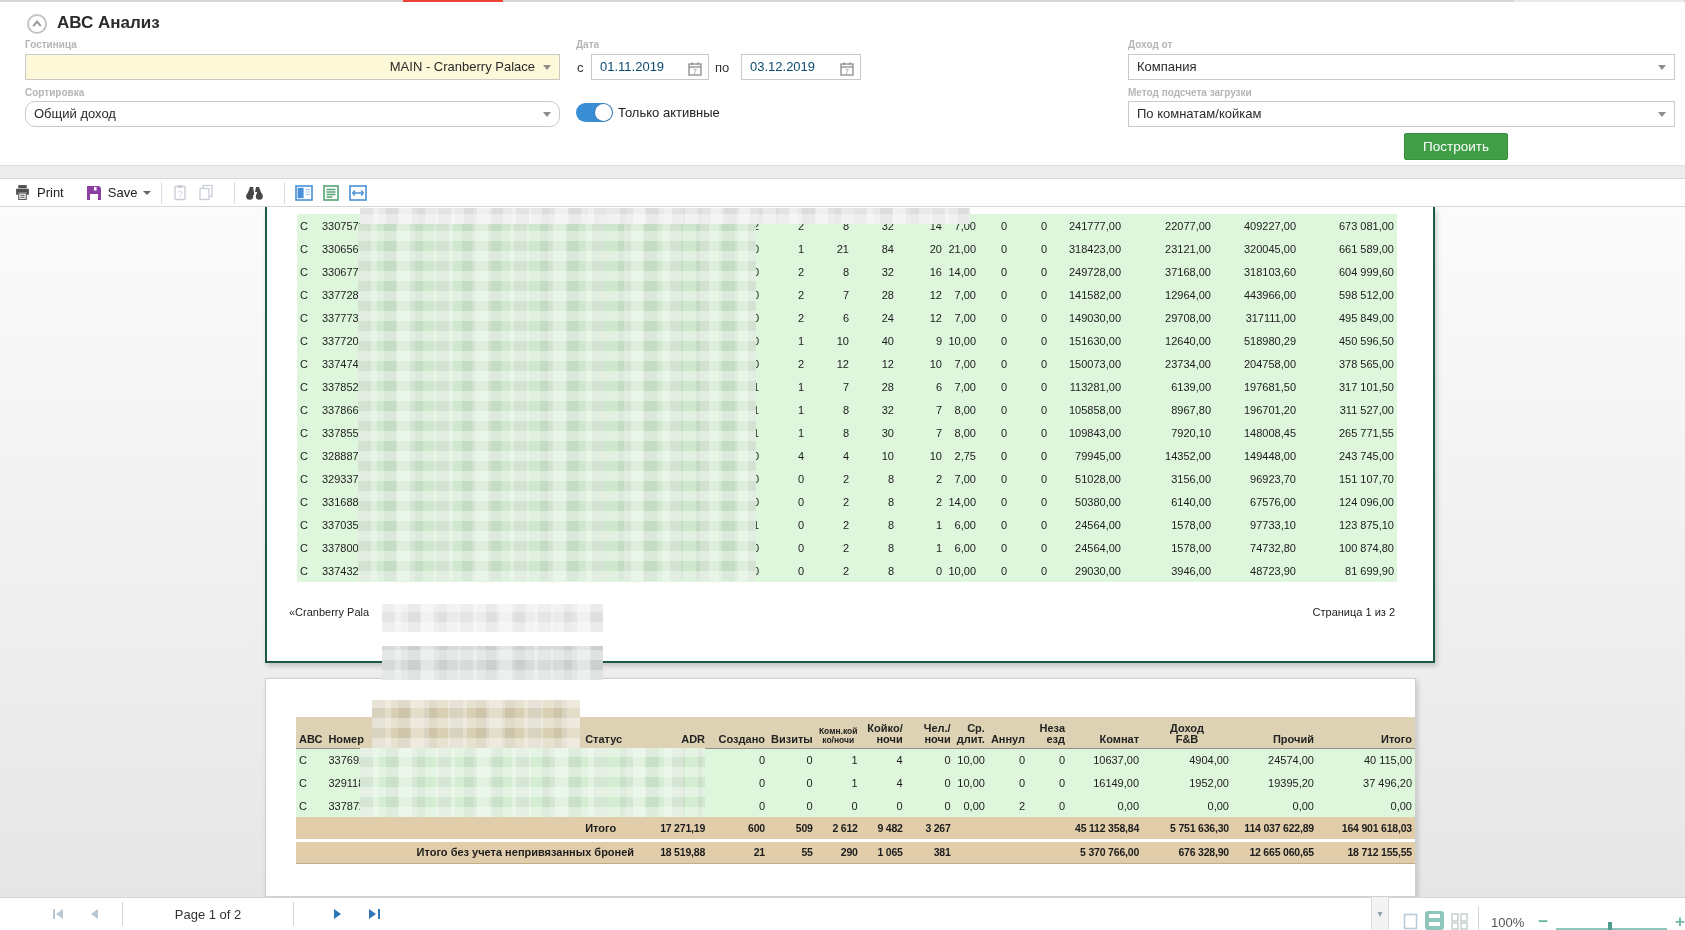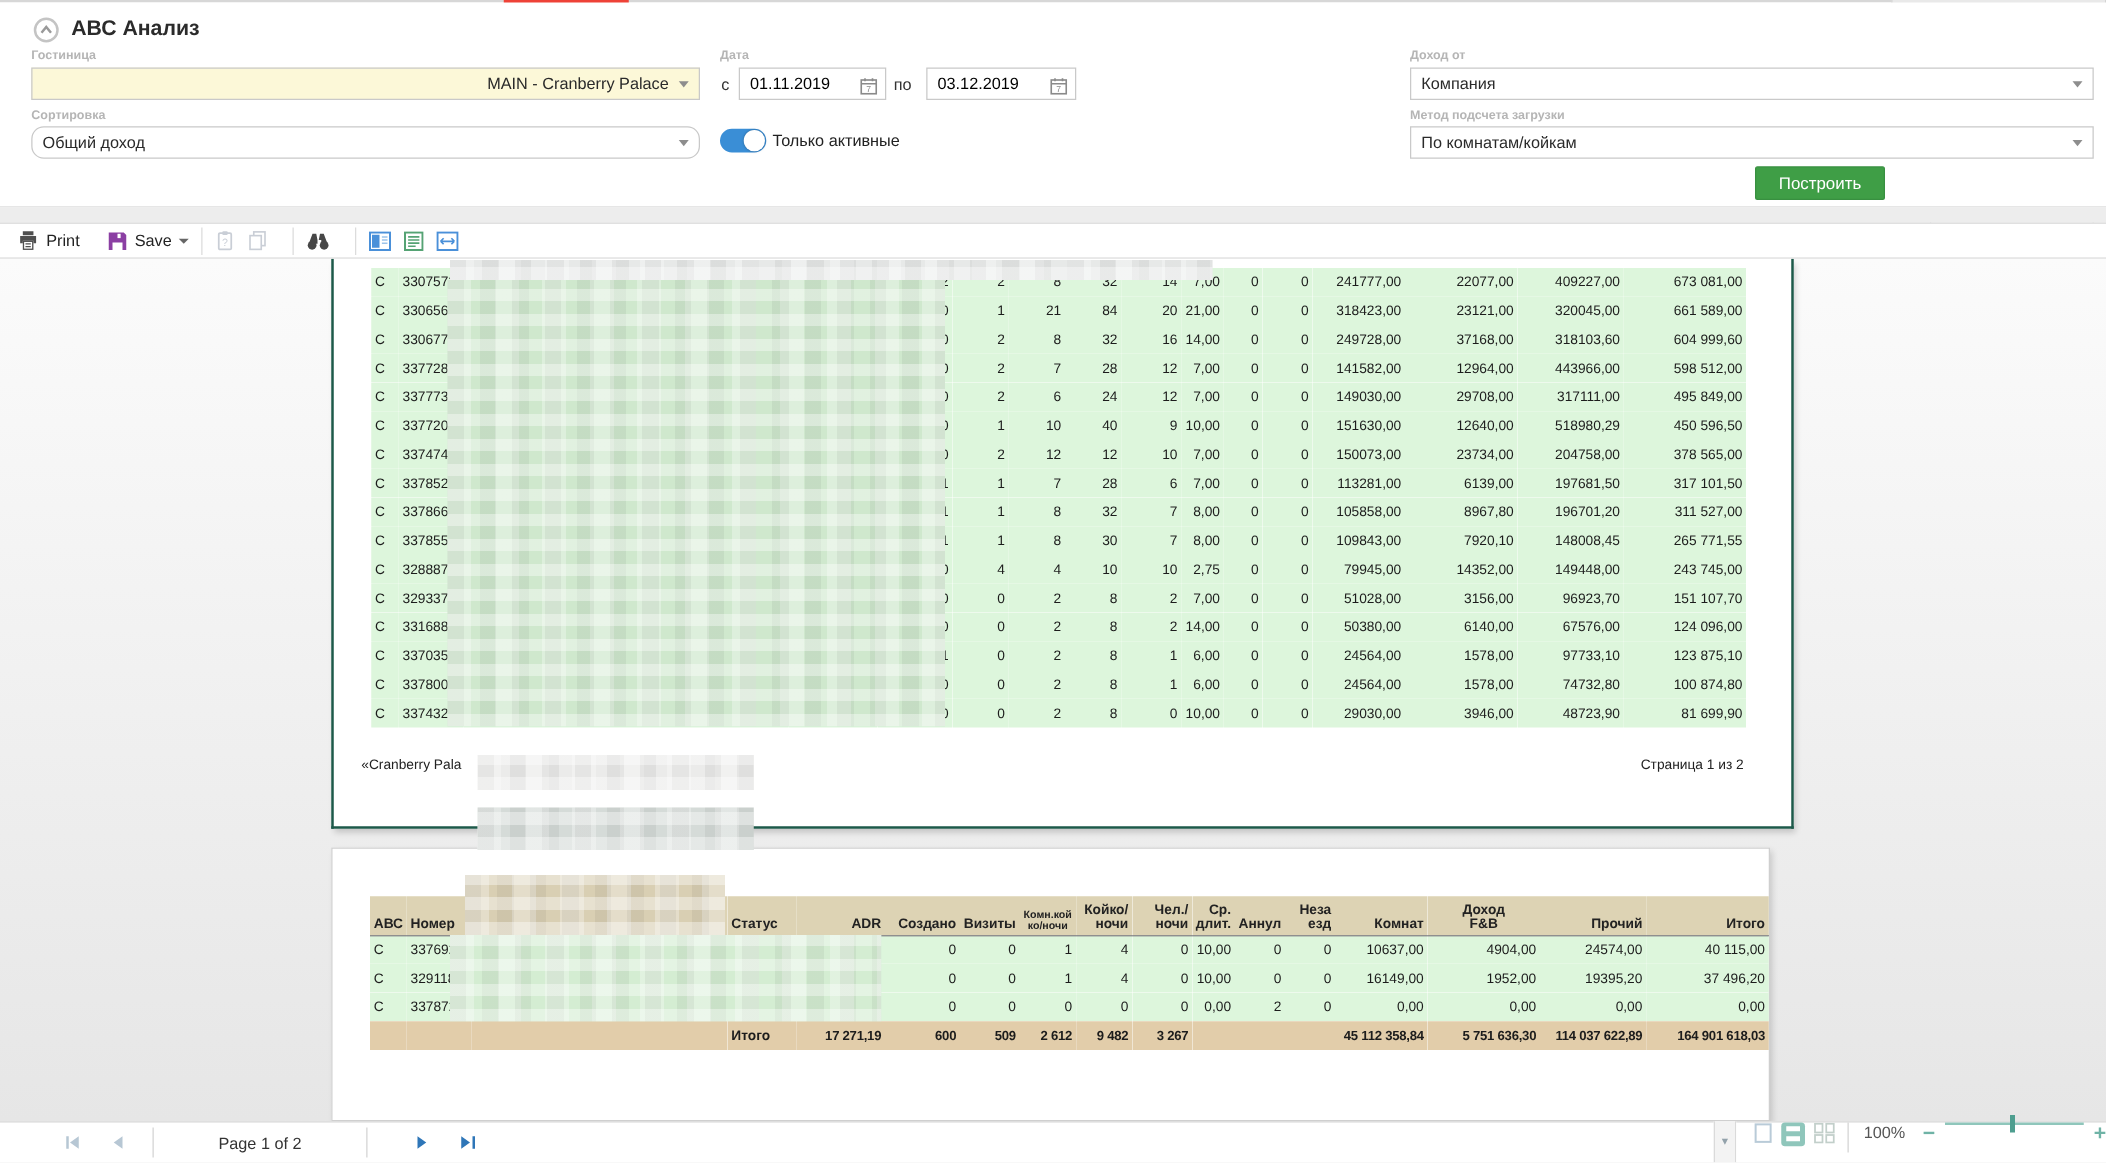--- a/index.html
+++ b/index.html
@@ -12,21 +12,21 @@
   .top-right-block{position:absolute;left:1513px;top:0;width:170px;height:9px;background:#e9e9e9;border:1px solid #d4d4d4;border-top:none;}
 
   
   .filter-panel{position:absolute;left:0;top:2px;width:100%;height:163px;background:#fff;border-bottom:1px solid #dedede;}
   .page-title{position:absolute;left:57px;top:11px;font-size:17px;font-weight:bold;color:#2b2b2b;}
   .collapse-ic{position:absolute;left:26px;top:11px;width:22px;height:22px;}
   .flabel{position:absolute;font-size:10px;color:#b5b5b5;font-weight:bold;}
   .combo{position:absolute;height:26px;border:1px solid #c9c9c9;background:#fff;box-sizing:border-box;font-size:13px;color:#2a2a2a;line-height:24px;padding:0 24px 0 8px;white-space:nowrap;overflow:hidden;}
   .combo.yellow{background:#fcf8d8;text-align:right;}
   .caret{position:absolute;right:8px;top:10px;width:0;height:0;border-left:4px solid transparent;border-right:4px solid transparent;border-top:5px solid #8d8d8d;}
-  .datebox{position:absolute;height:26px;border:1px solid #c9c9c9;background:#fff;box-sizing:border-box;font-size:13px;color:#000000;line-height:24px;padding:0 26px 0 8px;}
+  .datebox{position:absolute;height:26px;border:1px solid #c9c9c9;background:#fff;box-sizing:border-box;font-size:13px;color:#0c4a6e;line-height:24px;padding:0 26px 0 8px;}
   .cal{position:absolute;right:6px;top:5px;}
   .prefix{position:absolute;font-size:13px;color:#333;}
   .toggle{position:absolute;width:37px;height:19px;border-radius:10px;background:#3a8ed6;cursor:pointer;}
   .toggle .knob{position:absolute;right:1px;top:1px;width:17px;height:17px;border-radius:50%;background:#fff;box-shadow:0 0 2px rgba(0,0,0,.35);}
   .toggle-label{position:absolute;font-size:13px;color:#222;}
   .btn{position:absolute;height:27px;box-sizing:border-box;font-size:13.5px;text-align:center;line-height:25px;border-radius:2px;cursor:pointer;}
   .btn.green{background:#3f9e46;border:1px solid #389040;color:#fff;}
   .btn.plain{background:#fff;border:1px solid #c9c9c9;color:#555;margin-top:40px;}
 
   
@@ -65,21 +65,21 @@
     repeating-linear-gradient(90deg, rgba(0,0,0,.05) 0 13px, rgba(0,0,0,0) 13px 26px),
     repeating-linear-gradient(90deg, rgba(255,255,255,.30) 0 19px, rgba(0,0,0,0) 19px 38px);}
 
   
   .status-left{position:absolute;left:0;top:897px;width:1371px;height:33px;background:#fff;border-top:1px solid #d5d5d5;display:flex;align-items:center;box-sizing:border-box;padding-left:46px;}
   .sb-sep{width:1px;height:24px;background:#d4d4d4;}
   .pager-btn{display:flex;align-items:center;justify-content:center;width:24px;height:24px;cursor:pointer;}
   .page-label{font-size:13px;color:#333;width:110px;text-align:center;}
   .scroll-strip{position:absolute;left:1371px;top:897px;width:18px;height:33px;background:#f3f3f3;border-left:1px solid #dadada;border-right:1px solid #dadada;box-sizing:border-box;text-align:center;}
   .scroll-down{font-size:10px;color:#93a2ab;line-height:33px;cursor:pointer;}
-  .status-right{position:absolute;left:1389px;top:897px;width:296px;height:33px;background:#fff;border-top:1px solid #d5d5d5;display:flex;align-items:flex-start;box-sizing:border-box;padding-left:14px;}
+  .status-right{position:absolute;left:1389px;top:897px;width:296px;height:33px;background:#fff;border-top:1px solid #d5d5d5;display:flex;align-items:flex-end;box-sizing:border-box;padding-left:14px;}
   .zoom-pct{font-size:13px;color:#555;margin:0 14px 0 12px;}
   .zminus,.zplus{font-size:17px;color:#6fb3a6;font-weight:bold;cursor:pointer;line-height:17px;}
   .ztrack{position:relative;width:112px;height:2px;background:#8fc6bb;margin:0 8px;cursor:pointer;}
   .zhandle{position:absolute;left:52px;top:-6px;width:4px;height:14px;background:#4e9e8f;cursor:pointer;}
   .pg-ic{margin-right:7px;cursor:pointer;display:flex;align-items:center;}
   .pg-cont{width:19px;height:19px;background:#8fc6bb;border-radius:3px;position:relative;}
   .pg-cont i{position:absolute;left:4px;width:11px;height:4px;background:#fff;}
 </style>
 </head>
 <body>
@@ -678,20 +678,36 @@
               <td class="r">9 482</td>
               <td class="r">3 267</td>
               <td class="r"></td>
               <td class="r"></td>
               <td class="r"></td>
               <td class="r">45 112 358,84</td>
               <td class="r">5 751 636,30</td>
               <td class="r">114 037 622,89</td>
               <td class="r">164 901 618,03</td>
             </tr>
+            <tr class="total trow2">
+              <td colspan="4" class="lbl r">Итого без учета непривязанных броней</td>
+              <td class="r">18 519,88</td>
+              <td class="r">21</td>
+              <td class="r">55</td>
+              <td class="r">290</td>
+              <td class="r">1 065</td>
+              <td class="r">381</td>
+              <td class="r"></td>
+              <td class="r"></td>
+              <td class="r"></td>
+              <td class="r">5 370 766,00</td>
+              <td class="r">676 328,90</td>
+              <td class="r">12 665 060,65</td>
+              <td class="r">18 712 155,55</td>
+            </tr>
           </tbody>
       </table>
     </div>
 
     <div class="pix" style="left:360px;top:1px;width:610px;height:16px;background-color:#e7e9e8;"></div>
     <div class="pix" style="left:358px;top:17px;width:398px;height:357px;background-color:#cfe8cd;"></div>
     <div class="pix" style="left:382px;top:397px;width:221px;height:28px;background-color:#ebebea;"></div>
     <div class="pix" style="left:382px;top:439px;width:221px;height:34px;background-color:#d5dbd8;"></div>
     <div class="pix" style="left:372px;top:493px;width:208px;height:48px;background-color:#d9cfb3;"></div>
     <div class="pix" style="left:360px;top:541px;width:345px;height:69px;background-color:#d4edd2;"></div>

